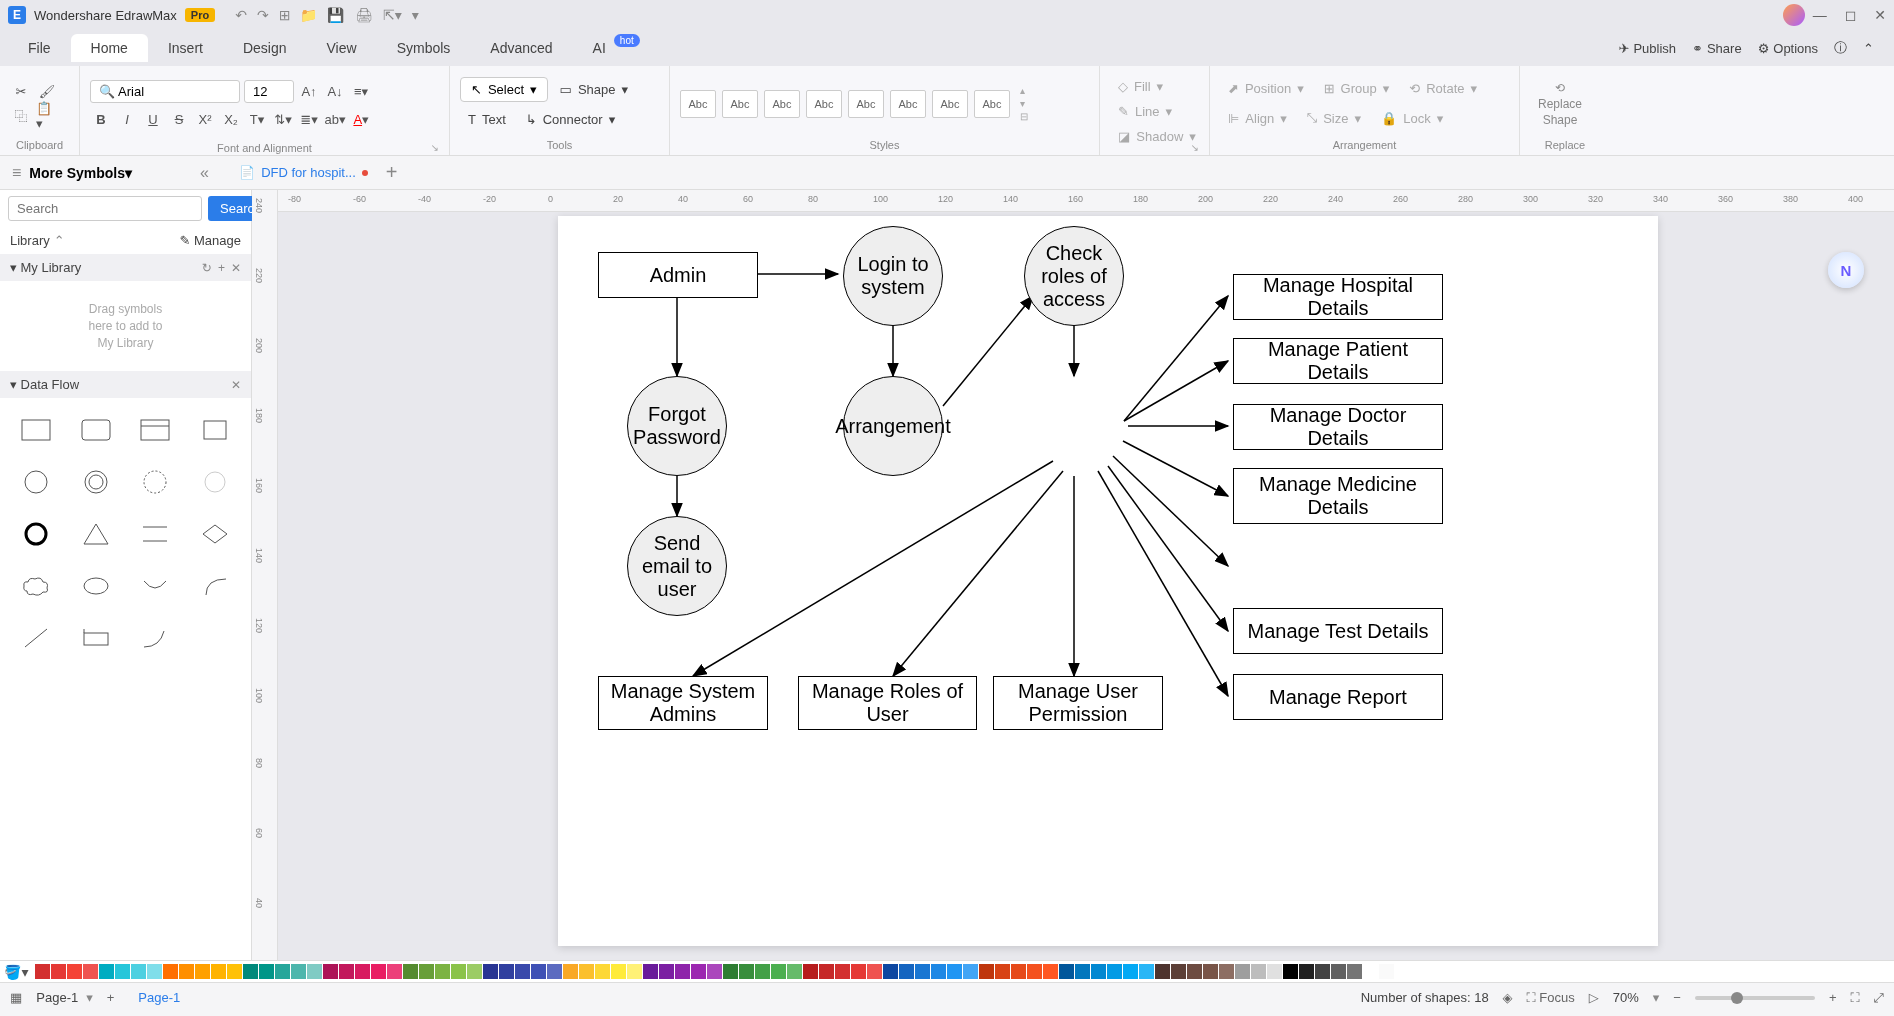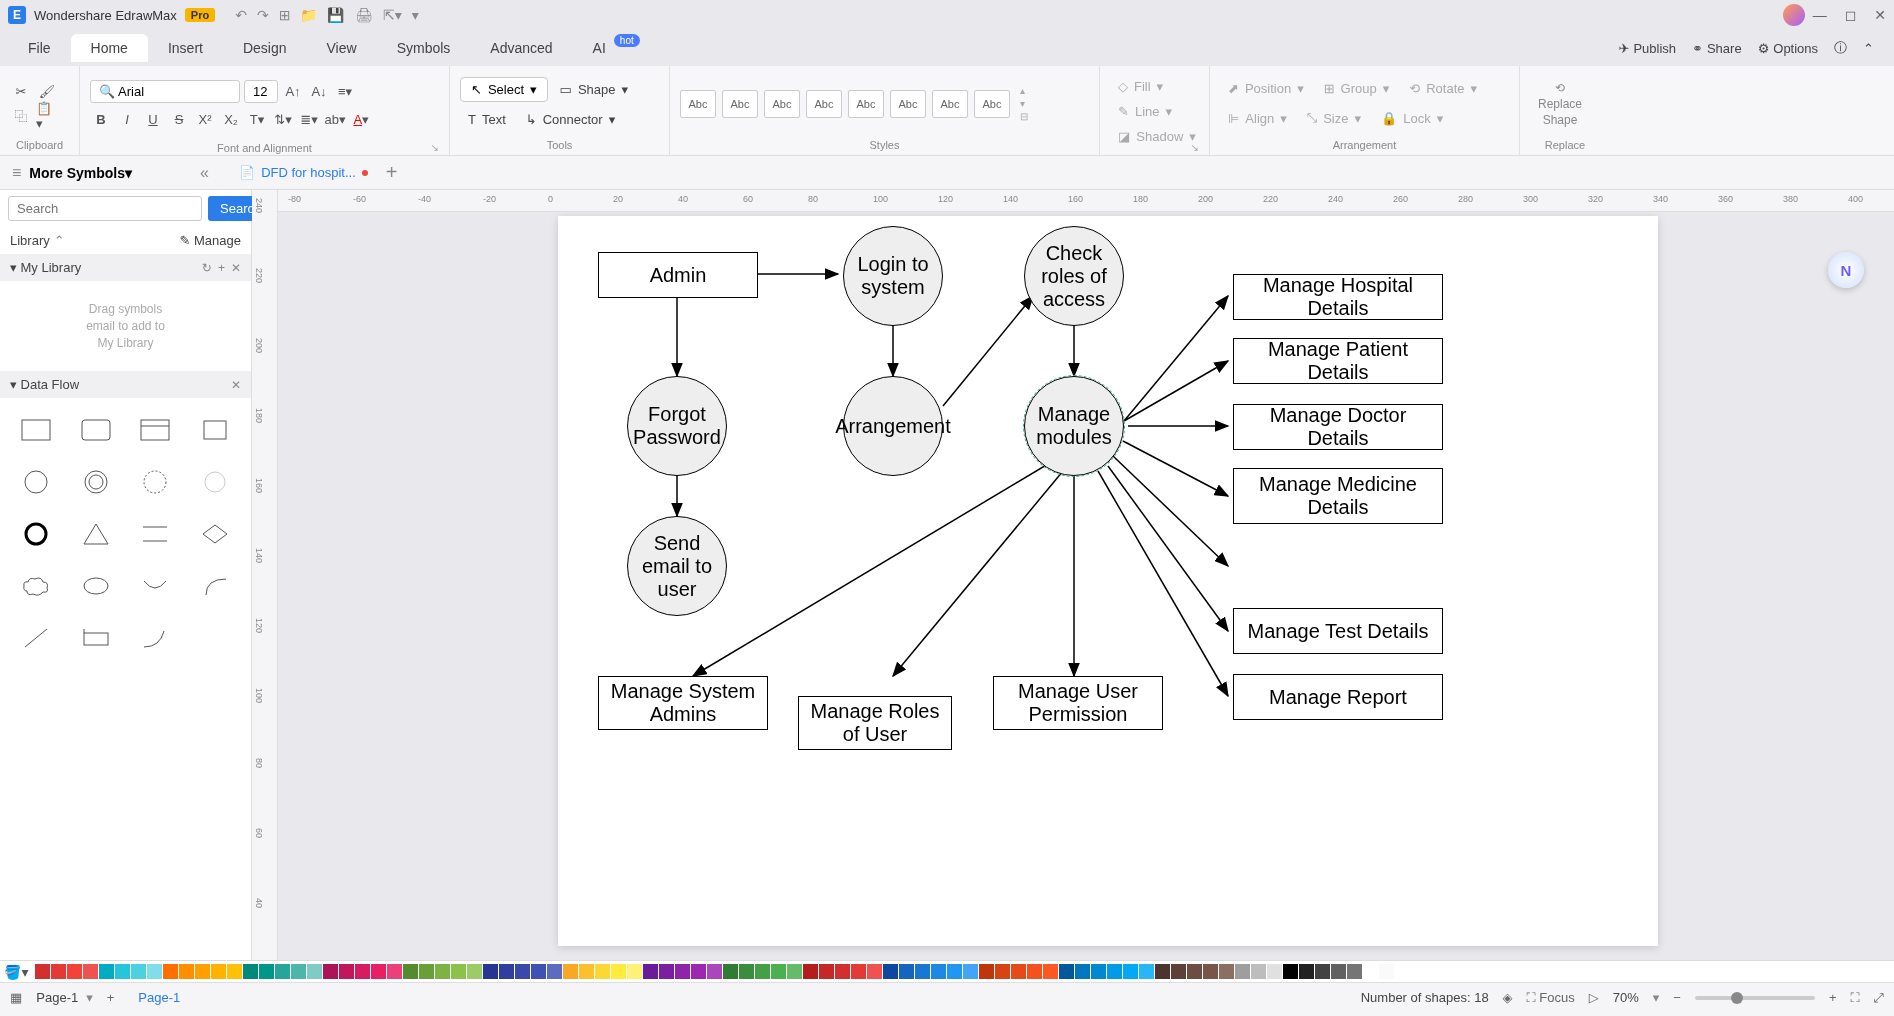--- a/index.html
+++ b/index.html
@@ -28,21 +28,21 @@
 
 .ribbon { height:90px; background:#f7f7fa; border-bottom:1px solid #ddd; display:flex; }
 .ribbon-group { border-right:1px solid #e0e0e0; padding:4px 10px 2px; display:flex; flex-direction:column; }
 .ribbon-group-body { flex:1; display:flex; align-items:center; gap:6px; }
 .ribbon-group-label { font-size:11px; color:#888; text-align:center; padding:2px 0; }
 .ribbon-btn { width:28px; height:28px; display:flex; align-items:center; justify-content:center; color:#555; cursor:pointer; border-radius:3px; font-size:15px; }
 .ribbon-btn.small { width:22px; height:22px; font-size:13px; }
 .ribbon-col { display:flex; flex-direction:column; gap:2px; }
 .ribbon-row { display:flex; gap:4px; align-items:center; }
 .font-select { border:1px solid #ccc; background:#fff; padding:3px 24px 3px 8px; font-size:13px; border-radius:3px; width:150px; }
-.size-select { border:1px solid #ccc; background:#fff; padding:3px 8px; font-size:13px; border-radius:3px; width:34px; }
+.size-select { border:1px solid #ccc; background:#fff; padding:3px 8px; font-size:13px; border-radius:3px; width:50px; }
 .tool-btn { display:flex; align-items:center; gap:6px; padding:4px 10px; border:1px solid #ccc; background:#fff; border-radius:4px; font-size:13px; cursor:pointer; }
 .tool-btn-noborder { display:flex; align-items:center; gap:6px; padding:4px 8px; font-size:13px; cursor:pointer; color:#444; }
 .style-box { width:36px; height:28px; border:1px solid #ccc; background:#fff; display:flex; align-items:center; justify-content:center; font-size:11px; color:#666; cursor:pointer; border-radius:2px; }
 .replace-btn { display:flex; flex-direction:column; align-items:center; justify-content:center; font-size:12px; color:#888; padding:4px 8px; gap:2px; }
 
 
 .tabstrip { height:34px; background:#f5f5f7; display:flex; align-items:center; padding:0 12px; border-bottom:1px solid #ddd; }
 .tabstrip-left { display:flex; align-items:center; gap:8px; margin-right:20px; }
 .tab { display:flex; align-items:center; gap:6px; padding:4px 10px; font-size:13px; color:#2b7de9; cursor:pointer; }
 .tab .dot { width:6px; height:6px; border-radius:50%; background:#e74c3c; }
@@ -316,21 +316,21 @@
       <span style="margin-right:4px">▾</span>
         <span>My Library</span>
       <div class="icons">
         <span>↻</span>
         <span>+</span>
         <span>✕</span>
       </div>
     </div>
     <div class="drop-zone">
       <div>Drag symbols</div>
-      <div>email to add to</div>
+      <div>here to add to</div>
       <div>My Library</div>
     </div>
     <div class="section-hdr">
       <span style="margin-right:4px">▾</span>
         <span>Data Flow</span>
       <div class="icons">
           <span>✕</span>
         </div>
     </div>
     <div class="shape-grid">
@@ -503,24 +503,23 @@
           <line x1="495" y1="245" x2="135" y2="460" stroke="#000" stroke-width="1.5" marker-end="url(#ah)"></line>
           <line x1="505" y1="255" x2="335" y2="460" stroke="#000" stroke-width="1.5" marker-end="url(#ah)"></line>
           <line x1="516" y1="260" x2="516" y2="460" stroke="#000" stroke-width="1.5" marker-end="url(#ah)"></line>
         </svg>
 
         <div class="dshape rect" style="left:40px;top:36px;width:160px;height:46px">Admin</div>
         <div class="dshape circ" style="left:285px;top:10px;width:100px;height:100px">Login to system</div>
         <div class="dshape circ" style="left:466px;top:10px;width:100px;height:100px">Check roles of access</div>
         <div class="dshape circ" style="left:69px;top:160px;width:100px;height:100px">Forgot Password</div>
         <div class="dshape circ" style="left:285px;top:160px;width:100px;height:100px">Arrangement</div>
-        <div class="dshape circ sel" style="left:466px;top:160px;width:100px;height:100px">Manage modules</div>
         <div class="dshape circ" style="left:69px;top:300px;width:100px;height:100px">Send email to user</div>
         <div class="dshape rect" style="left:40px;top:460px;width:170px;height:54px">Manage System Admins</div>
-        <div class="dshape rect" style="left:240px;top:480px;width:154px;height:54px">Manage Roles of User</div>
+        <div class="dshape rect" style="left:240px;top:460px;width:179px;height:54px">Manage Roles of User</div>
         <div class="dshape rect" style="left:435px;top:460px;width:170px;height:54px">Manage User Permission</div>
         <div class="dshape rect" style="left:675px;top:58px;width:210px;height:46px">Manage Hospital Details</div>
         <div class="dshape rect" style="left:675px;top:122px;width:210px;height:46px">Manage Patient Details</div>
         <div class="dshape rect" style="left:675px;top:188px;width:210px;height:46px">Manage Doctor Details</div>
         <div class="dshape rect" style="left:675px;top:252px;width:210px;height:56px">Manage Medicine Details</div>
         <div class="dshape rect" style="left:675px;top:392px;width:210px;height:46px">Manage Test Details</div>
         <div class="dshape rect" style="left:675px;top:458px;width:210px;height:46px">Manage Report</div>
       </div>
       <div class="ai-badge">N</div>
     </div>

